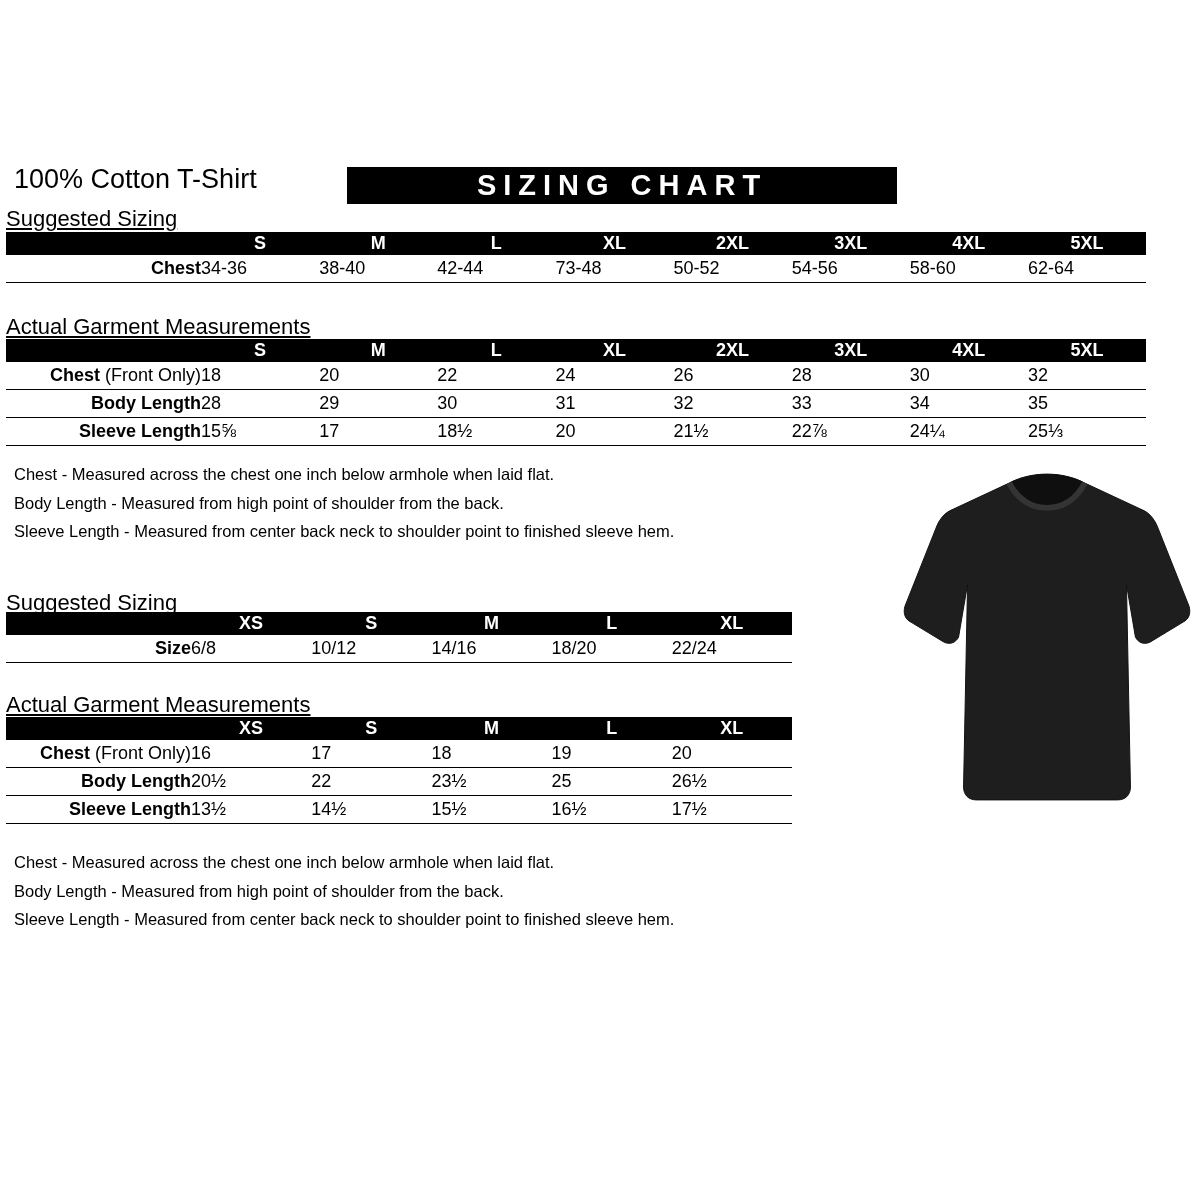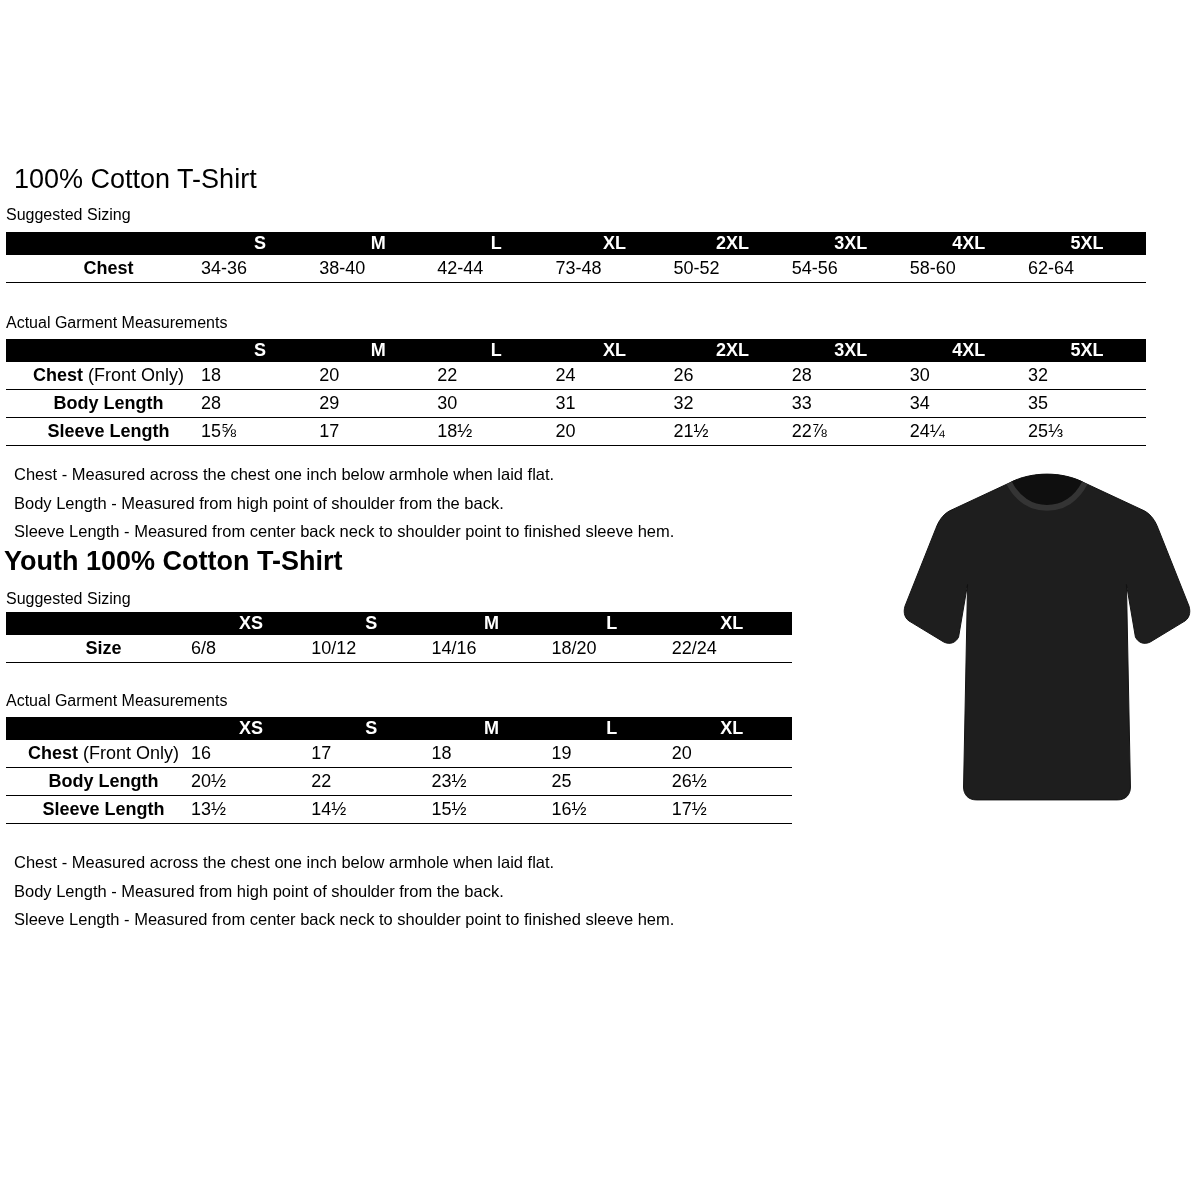--- a/index.html
+++ b/index.html
@@ -7,58 +7,59 @@
     position:relative;width:1200px;height:1080px;background:#ffffff;overflow:hidden;
     font-family:"Liberation Sans","DejaVu Sans",sans-serif;color:#000;border-radius:18px;
   }
   .abs{position:absolute;}
   .adult-title{left:14px;top:164px;font-size:27px;font-weight:400;}
   .banner{
     left:347px;top:167px;width:550px;height:37px;background:#000;color:#fff;
     display:flex;align-items:center;justify-content:center;
     font-weight:bold;font-size:29px;letter-spacing:7px;
   }
-  .section-label{font-size:16px;font-weight:400;}
+  .section-label{font-size:22px;font-weight:400;text-decoration:underline;}
   .lbl-suggested-a{left:6px;top:206px;}
   .lbl-actual-a{left:6px;top:314px;}
   .lbl-suggested-y{left:6px;top:590px;}
   .lbl-actual-y{left:6px;top:692px;}
 
   table.size-table{border-collapse:collapse;table-layout:fixed;font-size:18px;}
   .tbl-adult-suggested{left:6px;top:232px;width:1140px;}
   .tbl-adult-actual{left:6px;top:339px;width:1140px;}
   .tbl-youth-suggested{left:6px;top:612px;width:786px;}
   .tbl-youth-actual{left:6px;top:717px;width:786px;}
   col.lbl-a{width:195px;}
   col.lbl-y{width:185px;}
   .size-table th{
     background:#000;color:#fff;font-weight:bold;text-align:center;
     font-size:18px;height:23px;padding:0;
   }
   .size-table td{
     text-align:left;height:27px;padding:0;border-bottom:1px solid #000;
   }
-  .size-table td.rowlabel{text-align:center;padding-left:10px;}
+  .size-table td.rowlabel{text-align:right;padding-left:10px;}
   .bold{font-weight:bold;}
 
   .notes{font-size:16.5px;line-height:28.5px;margin-top:8px;}
   .notes-adult{left:14px;top:452px;}
   .notes-youth{left:14px;top:840px;}
 
   .youth-title{left:4px;top:546px;font-size:27px;font-weight:bold;}
 
   .tee{left:898px;top:468px;width:298px;height:340px;}
   .tee svg{width:100%;height:100%;display:block;}
 </style>
 </head>
 <body>
 
 <div id="page">
 
   <div class="abs adult-title">100% Cotton T-Shirt</div>
+  <div class="abs banner">SIZING CHART</div>
 
   <div class="abs section-label lbl-suggested-a">Suggested Sizing</div>
 
   <table class="abs size-table tbl-adult-suggested">
     <colgroup>
         <col class="lbl-a">
         <col span="8">
       </colgroup>
     <thead>
       <tr>
@@ -144,21 +145,20 @@
       </tr>
     </tbody>
   </table>
 
   <div class="abs notes notes-adult">
     <div>Chest - Measured across the chest one inch below armhole when laid flat.</div>
     <div>Body Length - Measured from high point of shoulder from the back.</div>
     <div>Sleeve Length - Measured from center back neck to shoulder point to finished sleeve hem.</div>
   </div>
 
-  <div class="abs youth-title">Youth 100% Cotton T-Shirt</div>
 
   <div class="abs section-label lbl-suggested-y">Suggested Sizing</div>
 
   <table class="abs size-table tbl-youth-suggested">
     <colgroup>
         <col class="lbl-y">
         <col span="5">
       </colgroup>
     <thead>
       <tr>

